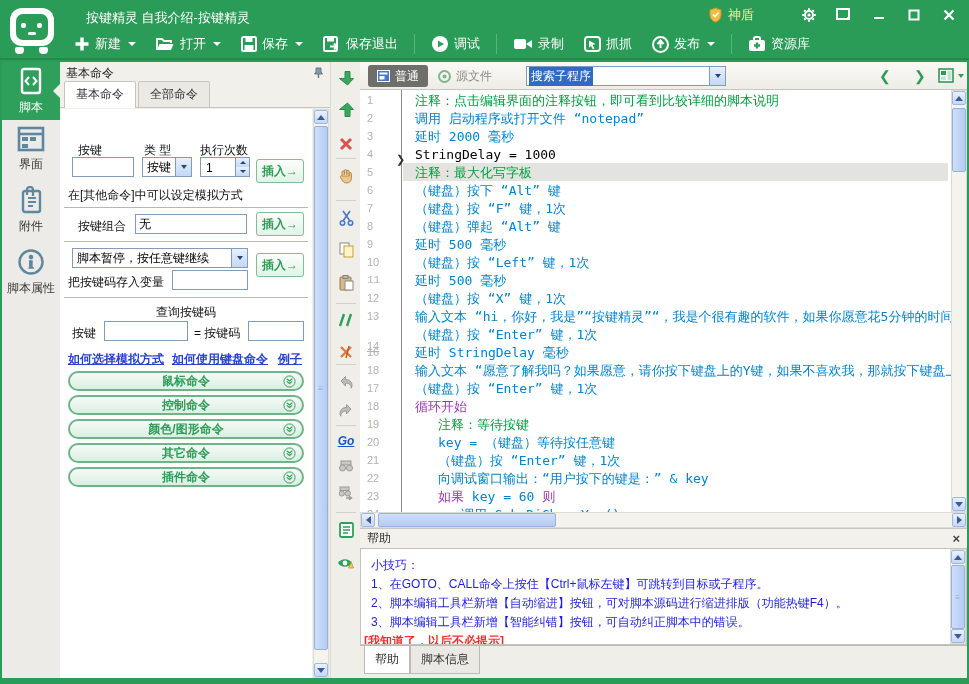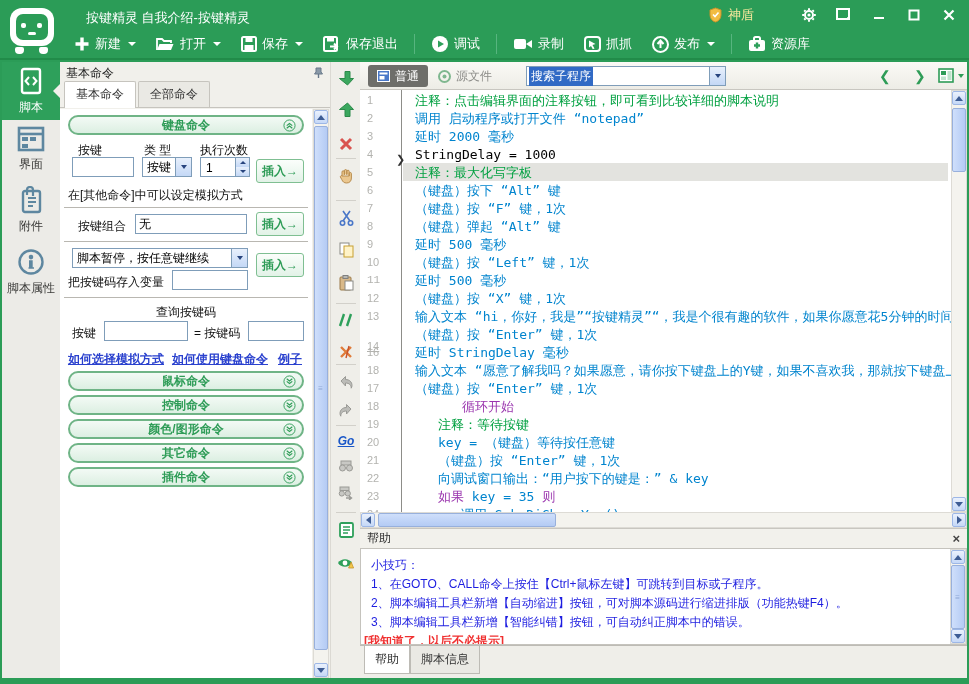--- a/index.html
+++ b/index.html
@@ -307,29 +307,20 @@
             <path d="M5.5 7 V11" stroke="#68788A" stroke-width="1.4"></path>
           </svg>
         </span>
     </div>
     <div id="cmd-tabs">
         <div class="cmd-tab active">基本命令</div>
         <div class="cmd-tab">全部命令</div>
       </div>
     <div id="cmd-content">
 
-      <div class="pill" style="top:6px">
-        <span>键盘命令</span>
-        <span class="chev">
-            <svg width="13" height="13" viewBox="0 0 14 14">
-              <circle cx="7" cy="7" r="6" fill="none" stroke="#2E9C57"></circle>
-              <path d="M4 7.2 L7 4.8 L10 7.2 M4 10 L7 7.6 L10 10" stroke="#2E9C57" fill="none" stroke-width="1.2"></path>
-            </svg>
-          </span>
-      </div>
       <div class="panel-label" style="left:18px; top:33px">按键</div>
       <div class="panel-label" style="left:84px; top:33px">类 型</div>
       <div class="panel-label" style="left:140px; top:33px">执行次数</div>
       <input class="xp-input" style="left: 12px; top: 48px; width: 62px;">
       <div class="xp-select" style="left:82px; top:48px; width:50px">
         <span class="val">按键</span>
         <span class="dd-btn"></span>
       </div>
       <div class="spin" style="left:140px; top:48px; width:50px">
         <span class="v">1</span>
@@ -594,31 +585,31 @@
           <div class="code-line" style="top: 218px; left: 55px;"><span class="c-st">输入文本 “hi，你好，我是”“按键精灵”“，我是个很有趣的软件，如果你愿意花5分钟的时间来了</span></div>
           <div class="ln-num" style="top: 250px; text-decoration: underline;">14</div>
           <div class="code-line" style="top: 236px; left: 55px;"><span class="c-st">（键盘）按 “Enter” 键，1次</span></div>
           <div class="ln-num" style="top: 256px;">16</div>
           <div class="code-line" style="top: 254px; left: 55px;"><span class="c-st">延时 StringDelay 毫秒</span></div>
           <div class="ln-num" style="top: 274px;">18</div>
           <div class="code-line" style="top: 272px; left: 55px;"><span class="c-st">输入文本 “愿意了解我吗？如果愿意，请你按下键盘上的Y键，如果不喜欢我，那就按下键盘上的</span></div>
           <div class="ln-num" style="top: 292px;">17</div>
           <div class="code-line" style="top: 290px; left: 55px;"><span class="c-st">（键盘）按 “Enter” 键，1次</span></div>
           <div class="ln-num" style="top: 310px;">18</div>
-          <div class="code-line" style="top: 308px; left: 55px; margin-left: 47px;"><span class="c-kw">循环开始</span></div>
+          <div class="code-line" style="top: 308px; left: 55px;"><span class="c-kw">循环开始</span></div>
           <div class="ln-num" style="top: 328px;">19</div>
           <div class="code-line" style="top: 326px; left: 78px;"><span class="c-cm">注释：等待按键</span></div>
           <div class="ln-num" style="top: 346px;">20</div>
           <div class="code-line" style="top: 344px; left: 78px;"><span class="c-st">key = （键盘）等待按任意键</span></div>
           <div class="ln-num" style="top: 364px;">21</div>
           <div class="code-line" style="top: 362px; left: 78px;"><span class="c-st">（键盘）按 “Enter” 键，1次</span></div>
           <div class="ln-num" style="top: 382px;">22</div>
           <div class="code-line" style="top: 380px; left: 78px;"><span class="c-st">向调试窗口输出：“用户按下的键是：” &amp; key</span></div>
           <div class="ln-num" style="top: 400px;">23</div>
-          <div class="code-line" style="top: 398px; left: 78px;"><span class="c-kw">如果 </span><span class="c-st">key = 35 </span><span class="c-kw">则</span></div>
+          <div class="code-line" style="top: 398px; left: 78px;"><span class="c-kw">如果 </span><span class="c-st">key = 60 </span><span class="c-kw">则</span></div>
           <div class="ln-num" style="top: 418px;">24</div>
           <div class="code-line" style="top: 416px; left: 101px;"><span class="c-st">调用 Sub DiChangYes()</span></div>
         </div>
     </div>
 
     <div class="abs sb-track" style="left:591px; top:28px; width:16px; height:422px">
       <div class="sb-btn arr-up" style="left:0; top:0"></div>
       <div class="sb-thumb" style="left:0; top:17px; width:14px; height:64px"></div>
       <div class="sb-btn arr-dn" style="left:0; bottom:0"></div>
     </div>

